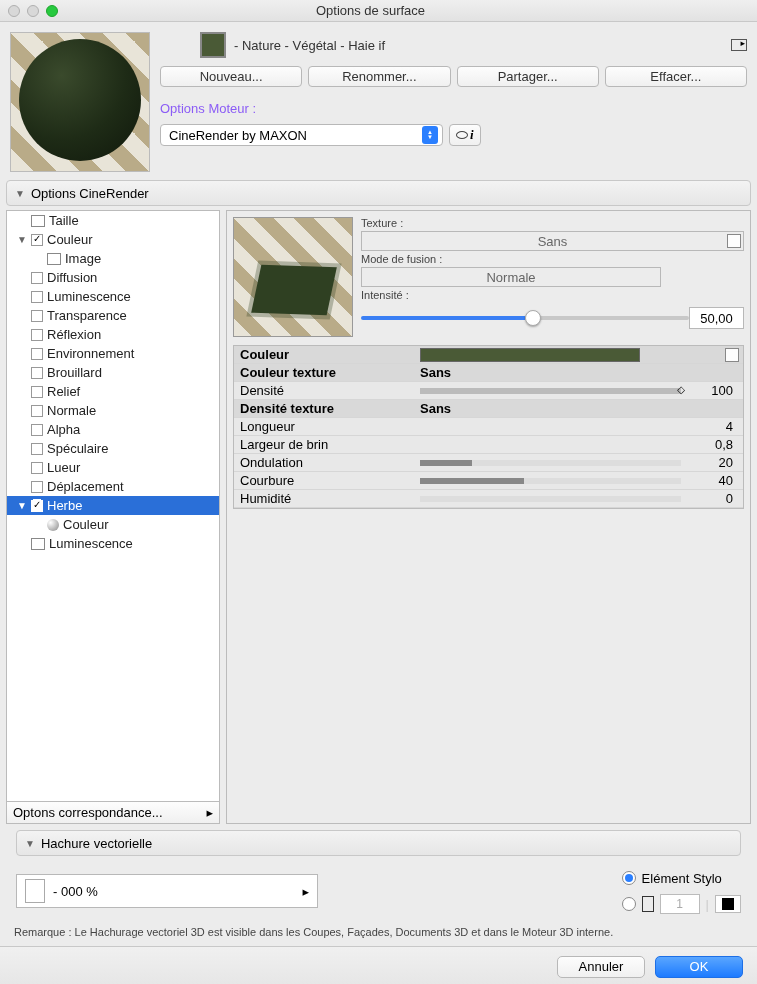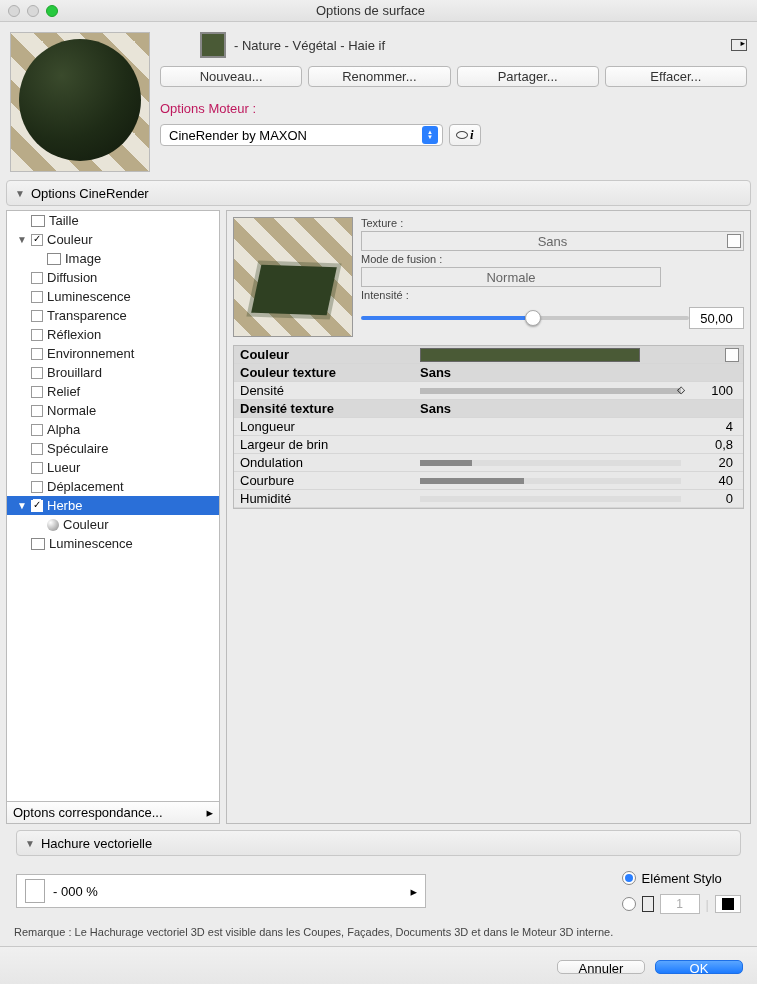--- a/index.html
+++ b/index.html
@@ -15,21 +15,21 @@
 .preview-sphere { width: 140px; height: 140px; background: linear-gradient(45deg,#e8e4d8 25%,#b9ab88 25%,#b9ab88 50%,#e8e4d8 50%,#e8e4d8 75%,#b9ab88 75%); background-size: 46px 46px; position:relative; border:1px solid #bbb; }
 .preview-sphere::after { content:""; position:absolute; left:8px; top:6px; right:8px; bottom:10px; border-radius:50%; background: radial-gradient(circle at 35% 30%, #3a4a2c, #1e2b16 55%, #0f170b); }
 .top-right { flex:1; display:flex; flex-direction:column; gap:8px; }
 .swatch-row { display:flex; align-items:center; gap:8px;padding-left:40px; }
 .swatch { width:26px; height:26px; background:#4a5a36; border:2px solid #888; }
 .mat-name { flex:1; color:#333; }
 .export-ic { width:16px; height:12px; border:1px solid #555; position:relative; }
 .export-ic::after { content:"▸"; position:absolute; right:1px; top:-2px; font-size:9px; }
 .btn-row { display:flex; gap:6px; }
 .mac-btn { flex:1; height:21px; border:1px solid #b8b8b8; border-radius:4px; background:linear-gradient(#fdfdfd,#f0f0f0); font-size:13px; color:#333; cursor:pointer; }
-.engine-label { font-size:13px; color:#be185d; margin-top:6px; }
+.engine-label { font-size:13px; color:#8b5cf6; margin-top:6px; }
 .engine-row { display:flex; align-items:center; gap:6px; }
 .combo { flex:0 0 283px; height:22px; border:1px solid #b8b8b8; border-radius:4px; background:#fff; display:flex; align-items:center; padding:0 4px 0 8px; position:relative; }
 .combo-arrow { width:16px; height:18px; background:#2a7fff; border-radius:3px; display:flex; flex-direction:column; justify-content:center; align-items:center; color:#fff; font-size:6px; line-height:5px; }
 .small-btn { height:22px; padding:0 6px; border:1px solid #b8b8b8; border-radius:4px; background:linear-gradient(#fdfdfd,#f0f0f0); display:flex; align-items:center; gap:2px; }
 .eye-ic { width:12px; height:8px; border:1px solid #444; border-radius:50%; }
 .info-i { font-weight:bold; font-family:serif; font-style:italic; }
 .section-hdr { height:26px; margin: 0 6px; border:1px solid #c8c8c8; border-radius:4px; background:linear-gradient(#f3f3f3,#e6e6e6); display:flex; align-items:center; padding:0 8px; gap:6px; }
 .tri { font-size:10px; color:#666; }
 .two-col { display:flex; margin:4px 6px 0 6px; height:614px; }
 .tree-panel { width:214px; border:1px solid #bbb; background:#fff; display:flex; flex-direction:column; }
@@ -62,33 +62,33 @@
 .pt-row.hdr { background:#d9d9d9; font-weight:bold; }
 .pt-label { width:180px; }
 .pt-val { flex:1; display:flex; align-items:center; }
 .pt-num { width:50px; text-align:right; padding-right:4px; }
 .color-swatch { width:220px; height:14px; background:#4a5a36; border:1px solid #666; }
 .bar-slider { flex:1; height:6px; background:#bbb; position:relative; margin-right:6px; }
 .bar-arrow { position:absolute; right:-4px; top:-4px; font-size:10px; }
 .end-small-ic { position:absolute; right:4px; width:14px; height:14px; border:1px solid #888; background:#fdfdfd; }
 .hatch-sec { margin:6px 10px 0 10px; }
 .hatch-body { display:flex; align-items:center; gap:12px; padding:12px 6px; }
-.hatch-combo { height:34px; border:1px solid #b8b8b8; background:#fff; display:flex; align-items:center; padding:0 8px; width:410px; justify-content:space-between; }
+.hatch-combo { height:34px; border:1px solid #b8b8b8; background:#fff; display:flex; align-items:center; padding:0 8px; width:302px; justify-content:space-between; }
 .little-sw { width:20px; height:24px; background:#fff; border:1px solid #aaa; }
 .radio-col { display:flex; flex-direction:column; gap:6px; }
 .radio-row { display:flex; align-items:center; gap:6px; height:20px; }
 .radio { width:14px; height:14px; border:1px solid #888; border-radius:50%; background:#fff; display:inline-flex; align-items:center; justify-content:center; }
 .radio.on::after { content:""; width:8px; height:8px; border-radius:50%; background:#2a7fff; }
 .pen-ic { width:12px; height:16px; border:1px solid #333; }
 .num-small { width:40px; height:20px; border:1px solid #bbb; background:#fff; text-align:center; font-size:12px; color:#aaa; }
 .sw-b { width:26px; height:18px; border:1px solid #bbb; background:#fff; display:inline-flex; align-items:center; justify-content:center; }
 .sw-b::after { content:""; width:12px; height:12px; background:#000; }
 .remark { font-size:11px; color:#444; padding:0 14px 8px 14px; }
 .footer { height:40px; border-top:1px solid #c8c8c8; background:linear-gradient(#f0f0f0,#e6e6e6); display:flex; align-items:center; justify-content:flex-end; padding:0 14px; gap:10px; }
-.foot-btn { width:88px; height:14px; border:1px solid #b8b8b8; border-radius:5px; background:linear-gradient(#fdfdfd,#f0f0f0); font-size:13px; }
+.foot-btn { width:88px; height:22px; border:1px solid #b8b8b8; border-radius:5px; background:linear-gradient(#fdfdfd,#f0f0f0); font-size:13px; }
 .foot-btn.primary { background:linear-gradient(#5aa6ff,#1d7bff); color:#fff; border-color:#1d6fe6; }
 </style>
 </head>
 <body>
 
 <div class="titlebar">
   <div class="traffic">
     <div class="tl close-l"></div>
     <div class="tl min-l"></div>
     <div class="tl max-l"></div>

